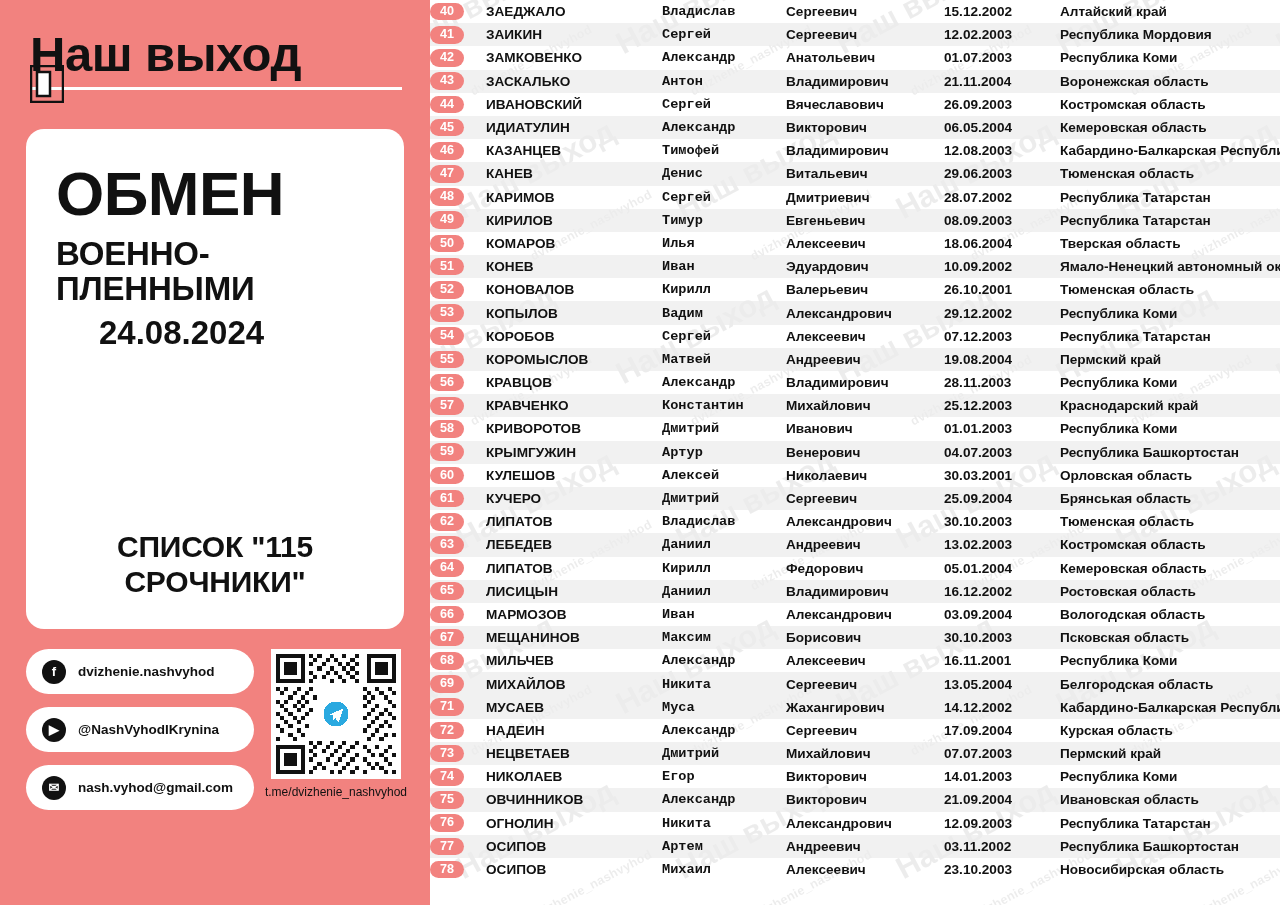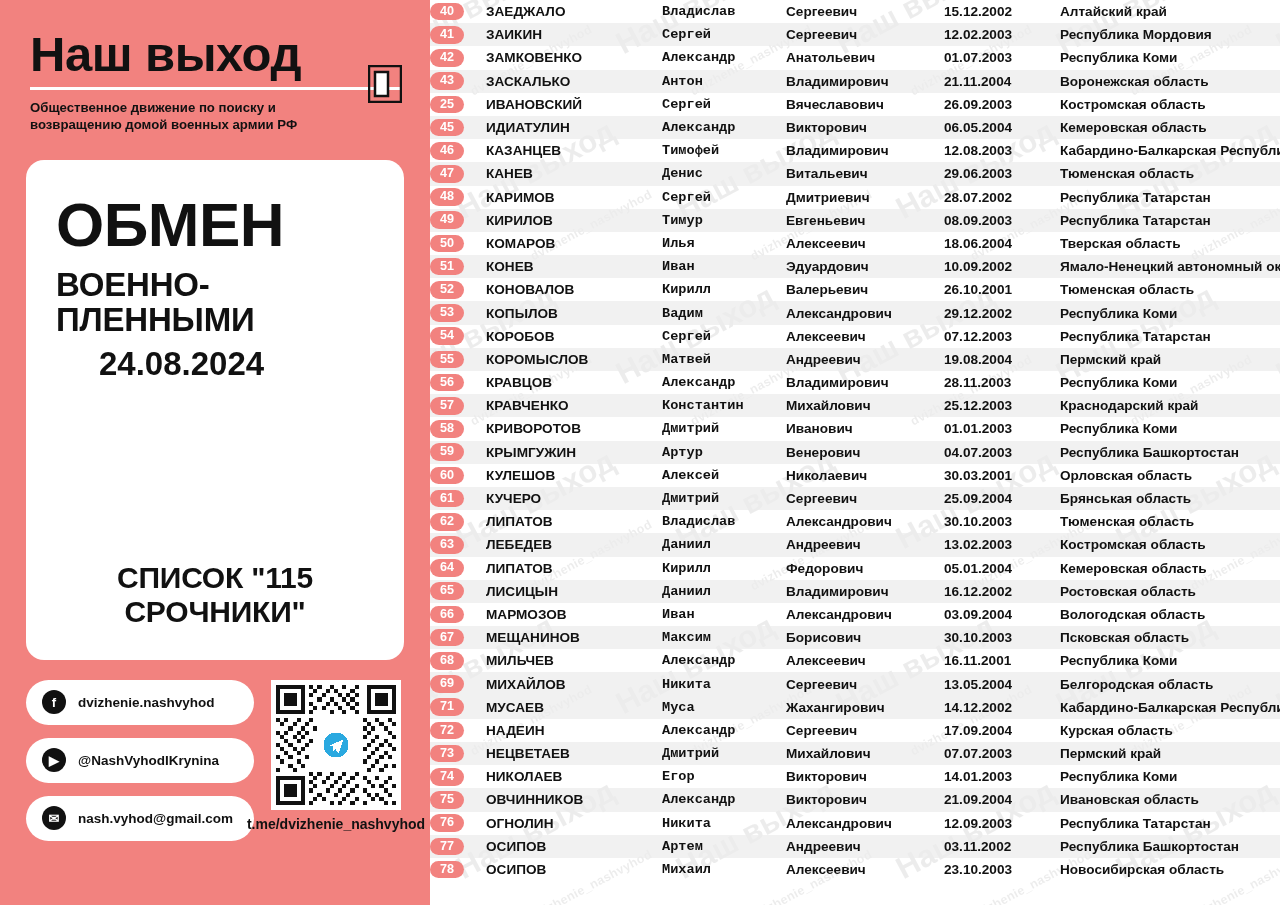--- a/index.html
+++ b/index.html
@@ -167,22 +167,22 @@
   .qr {
     width: 130px;
     height: 130px;
     background: #ffffff;
     padding: 5px;
     box-sizing: border-box;
     position: relative;
   }
   .qr svg { display: block; }
   .qr-caption {
-    font-size: 14px;
-    font-weight: 700;
+    font-size: 12px;
+    font-weight: 400;
     color: #111111;
     margin-top: 6px;
     white-space: nowrap;
     text-align: center;
   }
 
   
   .right-panel {
     position: relative;
     width: 850px;
@@ -252,21 +252,20 @@
 <body>
 
 <div class="page">
 
   <div class="left-panel">
 
     <div class="brand-block">
       <div class="brand-title">Наш выход</div>
       <div class="brand-rule"></div>
       <div class="brand-sub-row">
-        <div class="brand-sub">Общественное движение по поиску и возвращению домой военных армии РФ</div>
         <svg class="brand-mark" viewBox="0 0 34 38">
           <rect x="1" y="1" width="32" height="36" fill="none" stroke="#111111" stroke-width="2.5"></rect>
           <rect x="7" y="7" width="13" height="24" fill="#ffffff" stroke="#111111" stroke-width="2.5"></rect>
         </svg>
       </div>
     </div>
 
     <div class="card">
       <div class="card-h1">ОБМЕН</div>
       <div class="card-h2">ВОЕННО-ПЛЕННЫМИ</div>
@@ -562,21 +561,21 @@
           </tr>
           <tr class="alt">
             <td class="c-num"><span class="numbadge">43</span></td>
             <td class="c-last">ЗАСКАЛЬКО</td>
             <td class="c-first">Антон</td>
             <td class="c-patr">Владимирович</td>
             <td class="c-dob">21.11.2004</td>
             <td class="c-reg">Воронежская область</td>
           </tr>
           <tr>
-            <td class="c-num"><span class="numbadge">25</span></td>
+            <td class="c-num"><span class="numbadge">44</span></td>
             <td class="c-last">ИВАНОВСКИЙ</td>
             <td class="c-first">Сергей</td>
             <td class="c-patr">Вячеславович</td>
             <td class="c-dob">26.09.2003</td>
             <td class="c-reg">Костромская область</td>
           </tr>
           <tr class="alt">
             <td class="c-num"><span class="numbadge">45</span></td>
             <td class="c-last">ИДИАТУЛИН</td>
             <td class="c-first">Александр</td>

